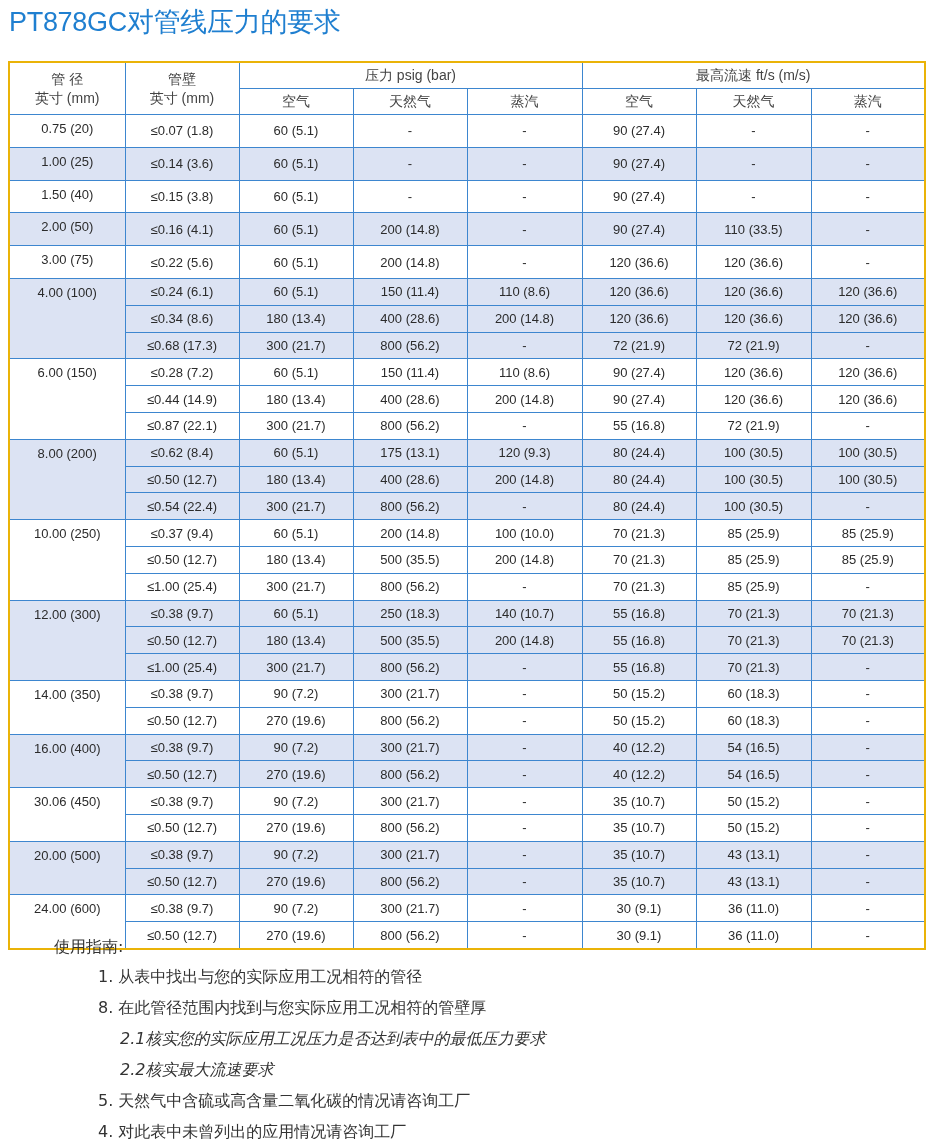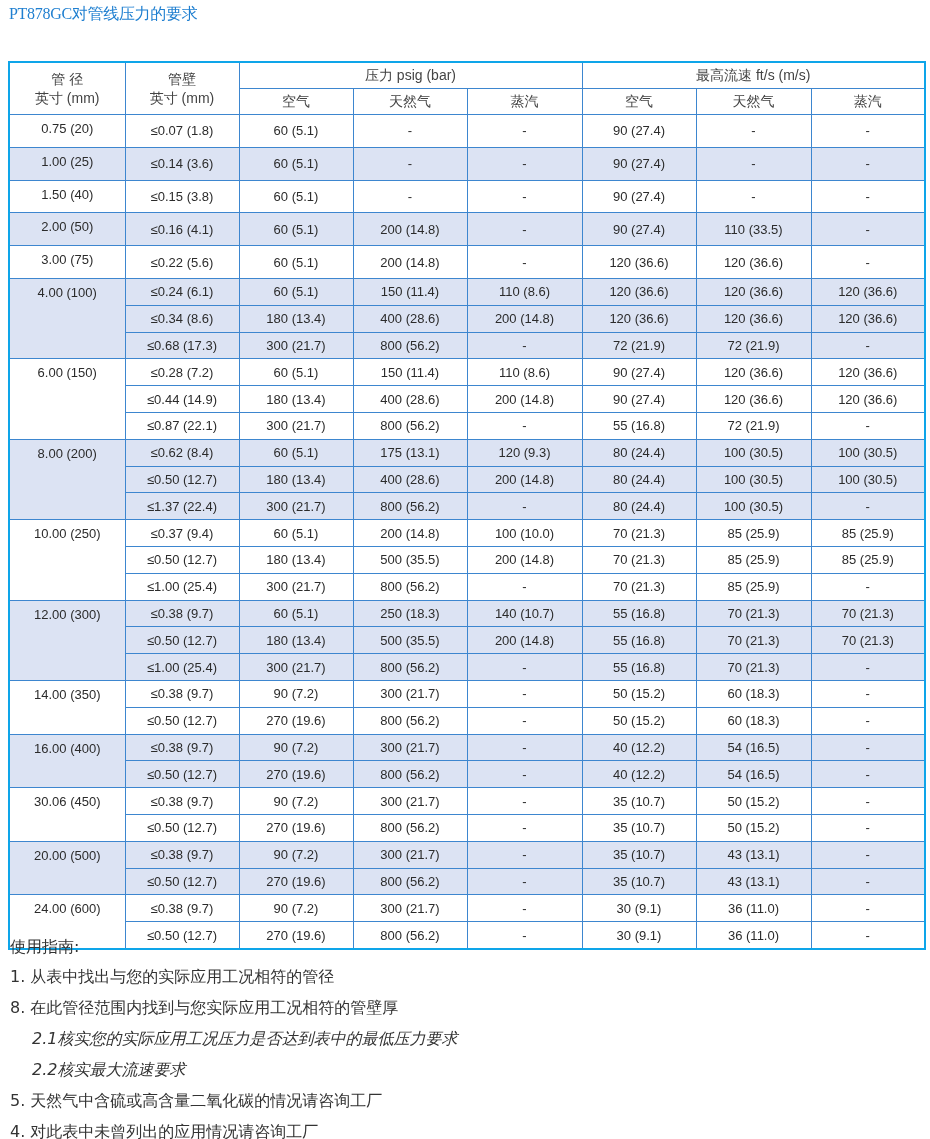--- a/index.html
+++ b/index.html
@@ -1,33 +1,33 @@
 <!DOCTYPE html>
 <html><head>
 <meta charset="utf-8">
 <style>
   html, body { margin: 0; padding: 0; background: #ffffff; }
   body { width: 930px; height: 1139px; position: relative; overflow: hidden;
          font-family: "DejaVu Sans", "Liberation Sans", sans-serif; color: #333; }
-  .title { position: absolute; left: 9px; top: 4px; font-size: 16px; color: #1f7fd0;
-           font-family: Liberation Serif, serif; letter-spacing: -0.3px; }
+  .title { position: absolute; left: 9px; top: 4px; font-size: 27px; color: #1f7fd0;
+           font-family: Liberation Sans, sans-serif; letter-spacing: -0.3px; }
   table.spec { position: absolute; left: 8px; top: 61px; width: 916px;
                border-collapse: collapse; table-layout: fixed;
                font-family: "Liberation Sans", "DejaVu Sans", sans-serif; font-size: 13px; color: #2b2b2b; }
   table.spec td, table.spec th { border: 1.5px solid #3d86cf; text-align: center; padding: 0;
                font-weight: normal; white-space: nowrap; }
   table.spec th { height: 25px; font-size: 14px; color: #444; }
   table.spec th.tall { line-height: 19px; vertical-align: middle; }
   table.spec td { height: 25.8px; }
   table.spec td.pipe { vertical-align: top; padding-top: 6px; }
   tr.shaded td { background: #dce3f3; }
-  table.spec { border: 2px solid #0ea5e9; }
+  table.spec { border: 2px solid #eab308; }
   .guide { position: absolute; left: 10px; top: 934px; font-size: 16px; color: #333;
            font-family: "DejaVu Sans", sans-serif; }
-  .guide div { height: 31px; line-height: 26px; }
+  .guide div { height: 31px; line-height: 26px; margin-left: 44px; }
   .guide .head { height: 30px; }
   .guide .sub { padding-left: 22px; font-style: italic; }
 </style>
 </head>
 <body>
 
 <div class="title">PT878GC对管线压力的要求</div>
 
 <table class="spec">
   <colgroup>
@@ -182,21 +182,21 @@
       <tr class="shaded">
         <td>≤0.50 (12.7)</td>
         <td>180 (13.4)</td>
         <td>400 (28.6)</td>
         <td>200 (14.8)</td>
         <td>80 (24.4)</td>
         <td>100 (30.5)</td>
         <td>100 (30.5)</td>
       </tr>
       <tr class="shaded">
-        <td>≤1.37 (22.4)</td>
+        <td>≤0.54 (22.4)</td>
         <td>300 (21.7)</td>
         <td>800 (56.2)</td>
         <td>-</td>
         <td>80 (24.4)</td>
         <td>100 (30.5)</td>
         <td>-</td>
       </tr>
       <tr>
         <td rowspan="3" class="pipe">10.00 (250)</td>
         <td>≤0.37 (9.4)</td>

